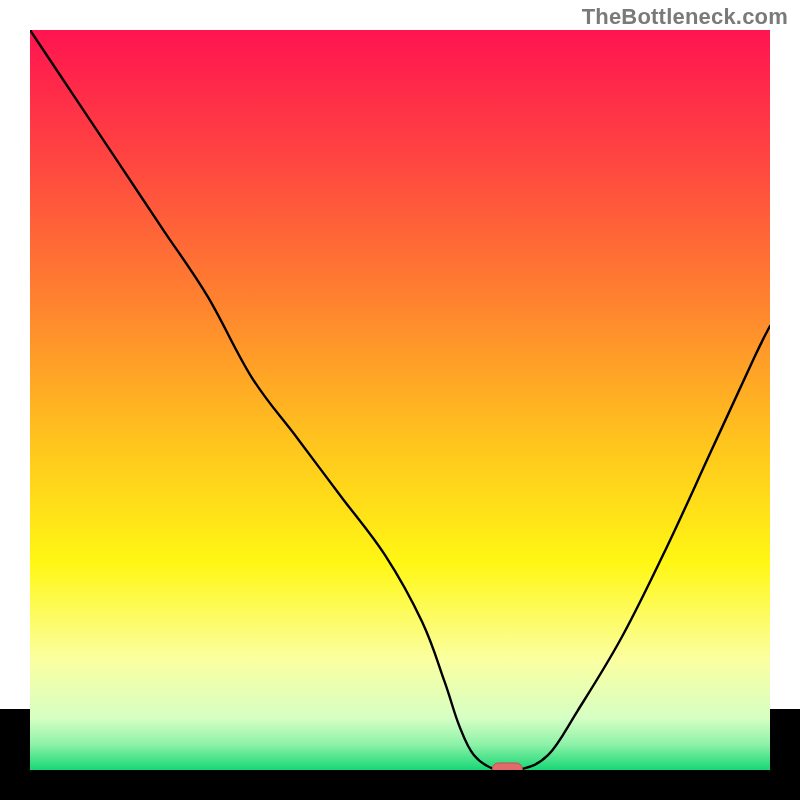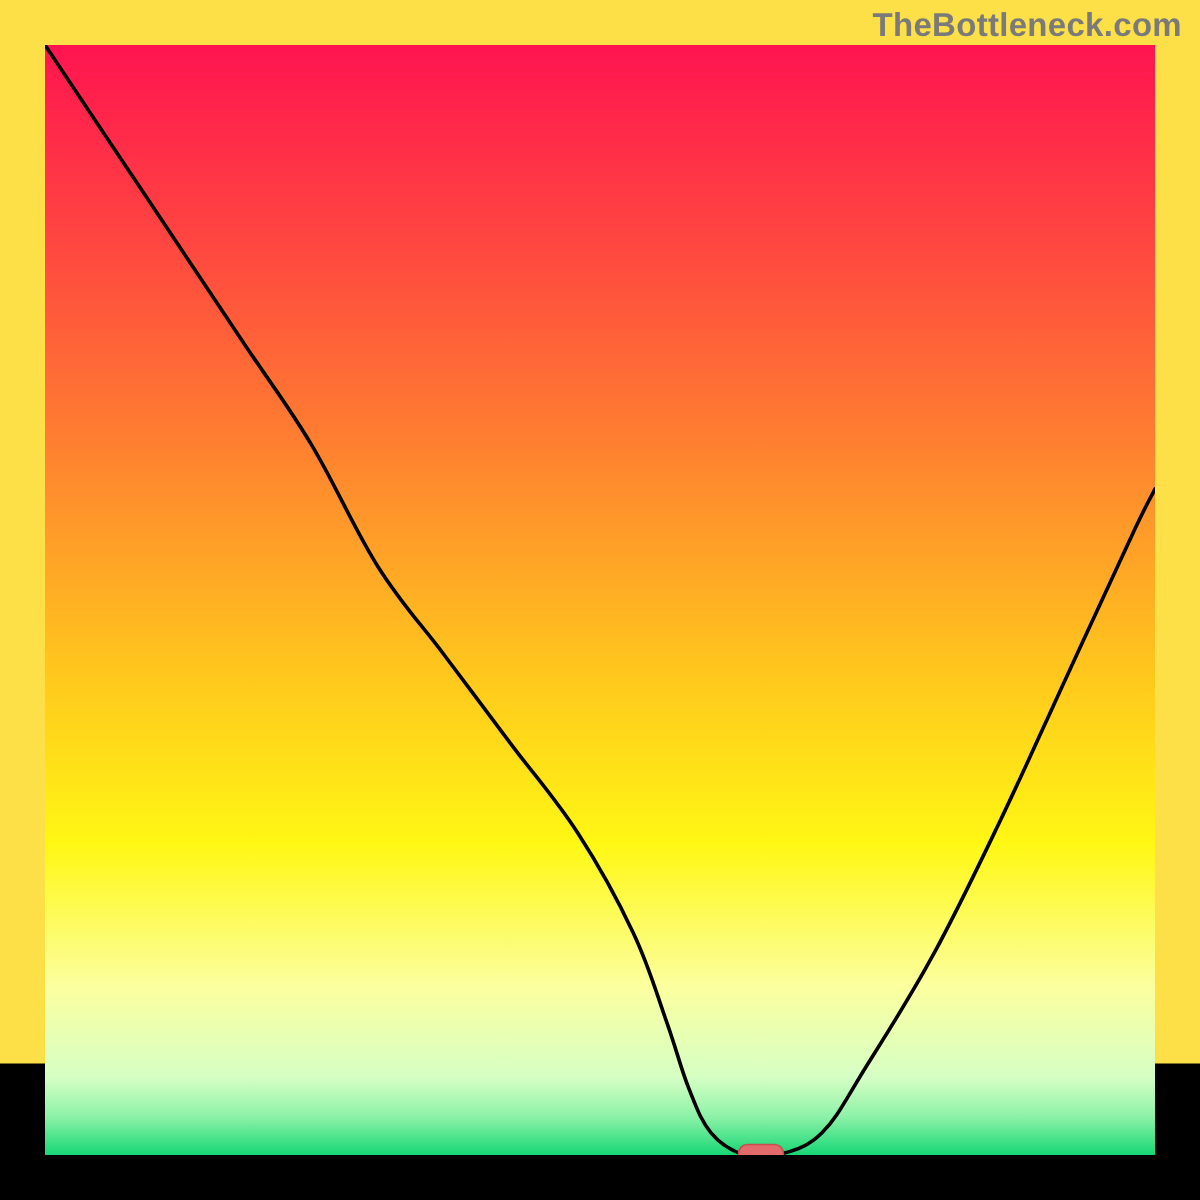--- a/index.html
+++ b/index.html
@@ -7,21 +7,21 @@
     padding: 0;
     width: 800px;
     height: 800px;
     background: #000;
     overflow: hidden;
   }
   .frame {
     position: relative;
     width: 800px;
     height: 709px;
-    background: #fde047;
+    background: #ffffff;
   }
   .plot-area {
     position: absolute;
     left: 30px;
     top: 30px;
     width: 740px;
     height: 740px;
   }
   .watermark {
     position: absolute;

